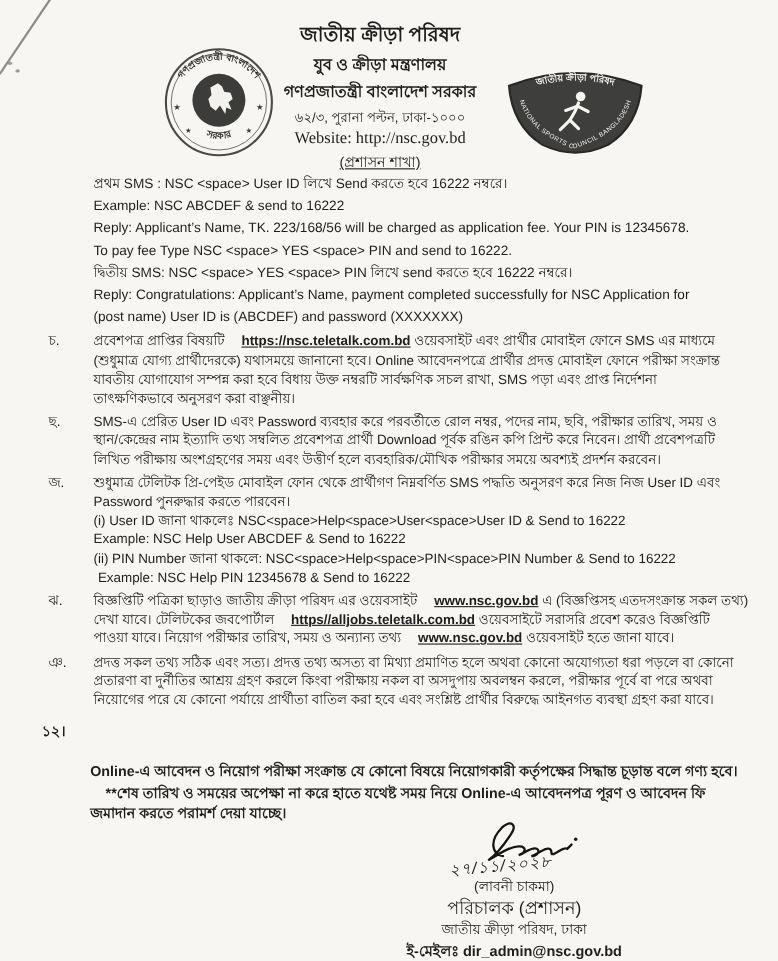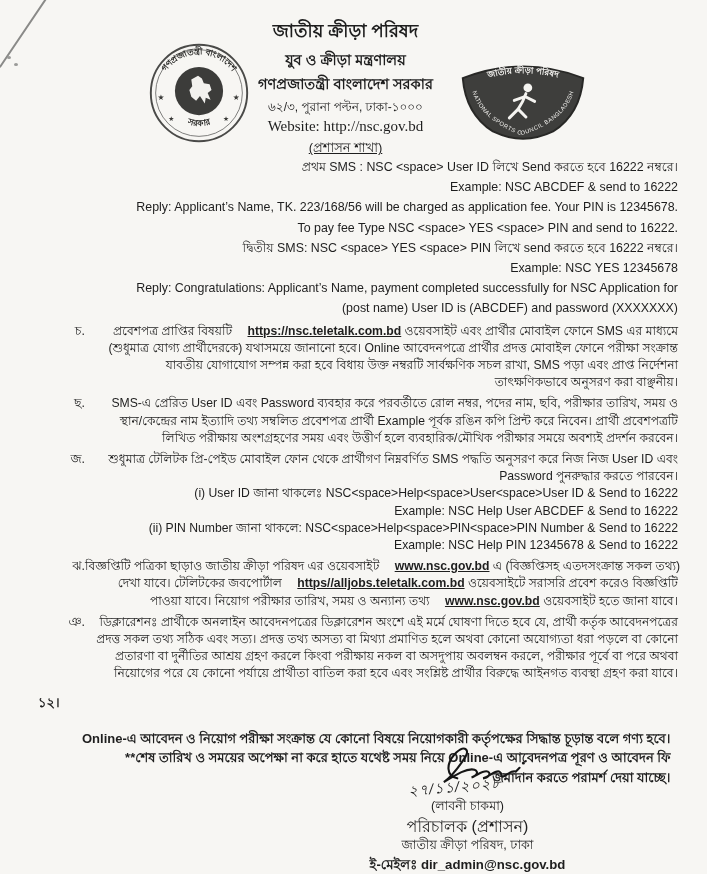--- a/index.html
+++ b/index.html
@@ -23,21 +23,21 @@
   .h-min   { font-size:14.5px; font-weight:700; line-height:24px; margin-top:4px; }
   .h-gov   { font-size:14.5px; font-weight:700; line-height:24px; }
   .h-addr  { font-size:12px;  line-height:18px; margin-top:2px; }
   .h-web   { font-family:"Liberation Serif","DejaVu Serif",serif; font-size:15px; line-height:20px; }
   .h-sec   { font-size:13px; line-height:20px; text-decoration:underline; margin-top:2px; }
   .seal-left  { position:absolute; top:40px; left:146px; }
   .seal-right { position:absolute; top:46px; left:453px; }
 
   
   .doc-body { position:absolute; top:157px; left:38px; width:640px; }
-  .block { display:flex; align-items:flex-start;text-align:right; }
+  .block { display:flex; align-items:flex-start; }
   .block .marker { flex:0 0 47px; padding-left:6px; font-size:12.4px; line-height:17.4px; }
   .block-content { flex:1 1 auto; min-width:0; }
   .line { white-space:nowrap; }
   .block.plain { padding-left:47px; }
   .block.plain .line { font-size:12.4px; line-height:20.2px; }
   .block.item { margin-top:4px; }
   .block.item .line { font-size:12.2px; line-height:17.2px; }
   .block.b12 { margin-top:10px; font-weight:700;flex-direction:column; }
   .block.b12 .marker { flex-basis:36px; padding-left:0; font-size:13px; line-height:19.5px; font-weight:700; }
   .block.b12 .line { font-size:13px; line-height:19.5px;margin-left:44px; }
@@ -113,39 +113,38 @@
   </svg>
 
   <div class="doc-body">
       <div class="block plain">
         <div class="block-content">
           <div class="line"><span>প্রথম SMS : NSC &lt;space&gt; User ID লিখে Send করতে হবে 16222 নম্বরে।</span></div>
           <div class="line"><span>Example: NSC ABCDEF &amp; send to 16222</span></div>
           <div class="line"><span>Reply: Applicant’s Name, TK. 223/168/56 will be charged as application fee. Your PIN  is 12345678.</span></div>
           <div class="line"><span>To pay fee Type NSC &lt;space&gt; YES &lt;space&gt; PIN and send to 16222.</span></div>
           <div class="line"><span>দ্বিতীয় SMS: NSC &lt;space&gt; YES &lt;space&gt; PIN লিখে send করতে হবে 16222 নম্বরে।</span></div>
-          <div class="line"><span>Example: NSC YES 12345678</span></div>
           <div class="line"><span>Reply: Congratulations: Applicant’s Name, payment completed successfully for NSC Application for</span></div>
           <div class="line"><span>(post name) User ID is (ABCDEF) and password (XXXXXXX)</span></div>
         </div>
       </div>
       <div class="block item">
         <span class="marker">চ.</span>
         <div class="block-content">
           <div class="line"><span>প্রবেশপত্র প্রাপ্তির বিষয়টি </span><span class="u b">https://nsc.teletalk.com.bd</span><span> ওয়েবসাইট এবং প্রার্থীর মোবাইল ফোনে SMS এর মাধ্যমে</span></div>
           <div class="line"><span>(শুধুমাত্র যোগ্য প্রার্থীদেরকে) যথাসময়ে জানানো হবে। Online আবেদনপত্রে প্রার্থীর প্রদত্ত মোবাইল ফোনে পরীক্ষা সংক্রান্ত</span></div>
           <div class="line"><span>যাবতীয় যোগাযোগ সম্পন্ন করা হবে বিধায় উক্ত নম্বরটি সার্বক্ষণিক সচল রাখা, SMS পড়া এবং প্রাপ্ত নির্দেশনা</span></div>
           <div class="line"><span>তাৎক্ষণিকভাবে অনুসরণ করা বাঞ্ছনীয়।</span></div>
         </div>
       </div>
       <div class="block item">
         <span class="marker">ছ.</span>
         <div class="block-content">
           <div class="line"><span>SMS-এ প্রেরিত User ID এবং Password ব্যবহার করে পরবর্তীতে রোল নম্বর, পদের নাম, ছবি, পরীক্ষার তারিখ, সময় ও</span></div>
-          <div class="line"><span>স্থান/কেন্দ্রের নাম ইত্যাদি তথ্য সম্বলিত প্রবেশপত্র প্রার্থী Example পূর্বক রঙিন কপি প্রিন্ট করে নিবেন। প্রার্থী প্রবেশপত্রটি</span></div>
+          <div class="line"><span>স্থান/কেন্দ্রের নাম ইত্যাদি তথ্য সম্বলিত প্রবেশপত্র প্রার্থী Download পূর্বক রঙিন কপি প্রিন্ট করে নিবেন। প্রার্থী প্রবেশপত্রটি</span></div>
           <div class="line"><span>লিখিত পরীক্ষায় অংশগ্রহণের সময় এবং উত্তীর্ণ হলে ব্যবহারিক/মৌখিক পরীক্ষার সময়ে অবশ্যই প্রদর্শন করবেন।</span></div>
         </div>
       </div>
       <div class="block item">
         <span class="marker">জ.</span>
         <div class="block-content">
           <div class="line"><span>শুধুমাত্র টেলিটক প্রি-পেইড মোবাইল ফোন থেকে প্রার্থীগণ নিম্নবর্ণিত SMS পদ্ধতি অনুসরণ করে নিজ নিজ User ID এবং</span></div>
           <div class="line"><span>Password পুনরুদ্ধার করতে পারবেন।</span></div>
           <div class="line"><span>(i) User ID জানা থাকলেঃ NSC&lt;space&gt;Help&lt;space&gt;User&lt;space&gt;User ID &amp; Send to 16222</span></div>
           <div class="line"><span>Example: NSC Help User ABCDEF &amp; Send to 16222</span></div>
@@ -157,21 +156,20 @@
         <span class="marker">ঝ.</span>
         <div class="block-content">
           <div class="line"><span>বিজ্ঞপ্তিটি পত্রিকা ছাড়াও জাতীয় ক্রীড়া পরিষদ এর ওয়েবসাইট </span><span class="u b">www.nsc.gov.bd</span><span> এ (বিজ্ঞপ্তিসহ এতদসংক্রান্ত সকল তথ্য)</span></div>
           <div class="line"><span>দেখা যাবে। টেলিটকের জবপোর্টাল </span><span class="u b">https//alljobs.teletalk.com.bd</span><span> ওয়েবসাইটে সরাসরি প্রবেশ করেও বিজ্ঞপ্তিটি</span></div>
           <div class="line"><span>পাওয়া যাবে। নিয়োগ পরীক্ষার তারিখ, সময় ও অন্যান্য তথ্য </span><span class="u b">www.nsc.gov.bd</span><span> ওয়েবসাইট হতে জানা যাবে।</span></div>
         </div>
       </div>
       <div class="block item">
         <span class="marker">ঞ.</span>
         <div class="block-content">
-          <div class="line"><span>ডিক্লারেশনঃ প্রার্থীকে অনলাইন আবেদনপত্রের ডিক্লারেশন অংশে এই মর্মে ঘোষণা দিতে হবে যে, প্রার্থী কর্তৃক আবেদনপত্রের</span></div>
           <div class="line"><span>প্রদত্ত সকল তথ্য সঠিক এবং সত্য। প্রদত্ত তথ্য অসত্য বা মিথ্যা প্রমাণিত হলে অথবা কোনো অযোগ্যতা ধরা পড়লে বা কোনো</span></div>
           <div class="line"><span>প্রতারণা বা দুর্নীতির আশ্রয় গ্রহণ করলে কিংবা  পরীক্ষায় নকল বা অসদুপায় অবলম্বন করলে, পরীক্ষার পূর্বে বা পরে অথবা</span></div>
           <div class="line"><span>নিয়োগের পরে যে কোনো পর্যায়ে প্রার্থীতা বাতিল করা হবে এবং সংশ্লিষ্ট প্রার্থীর বিরুদ্ধে আইনগত ব্যবস্থা গ্রহণ করা যাবে।</span></div>
         </div>
       </div>
       <div class="block b12">
         <span class="marker">১২।</span>
         <div class="block-content">
           <div class="line"><span>Online-এ আবেদন ও নিয়োগ পরীক্ষা সংক্রান্ত যে কোনো বিষয়ে নিয়োগকারী কর্তৃপক্ষের সিদ্ধান্ত চূড়ান্ত বলে গণ্য হবে।</span></div>
           <div class="line" style="padding-left: 14px;"><span>**শেষ তারিখ ও সময়ের অপেক্ষা না করে হাতে যথেষ্ট সময় নিয়ে Online-এ আবেদনপত্র পূরণ ও আবেদন ফি</span></div>

